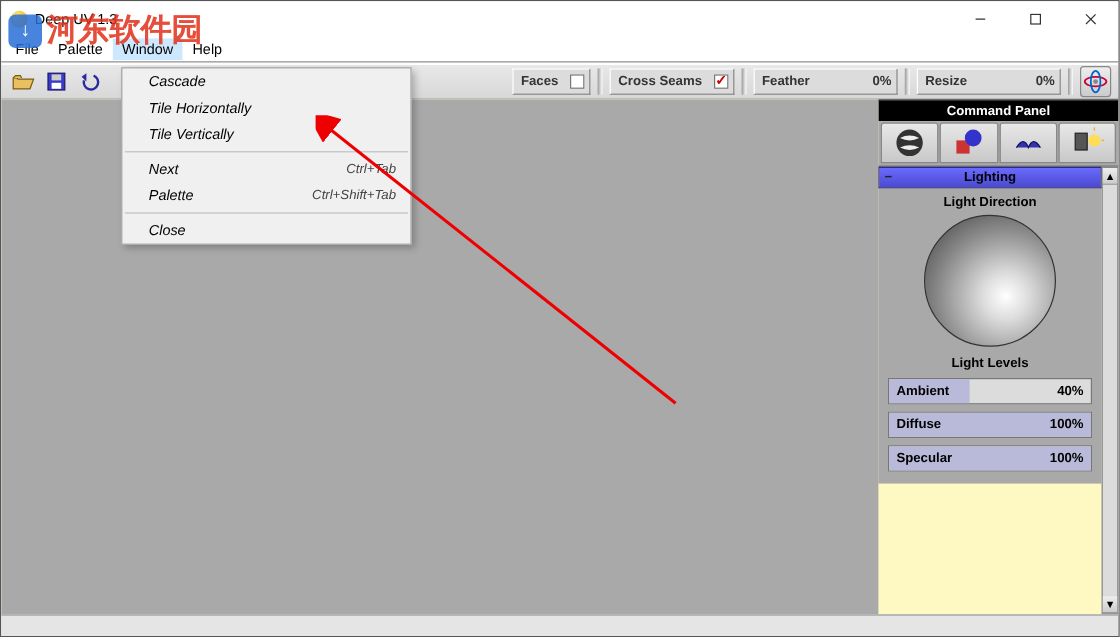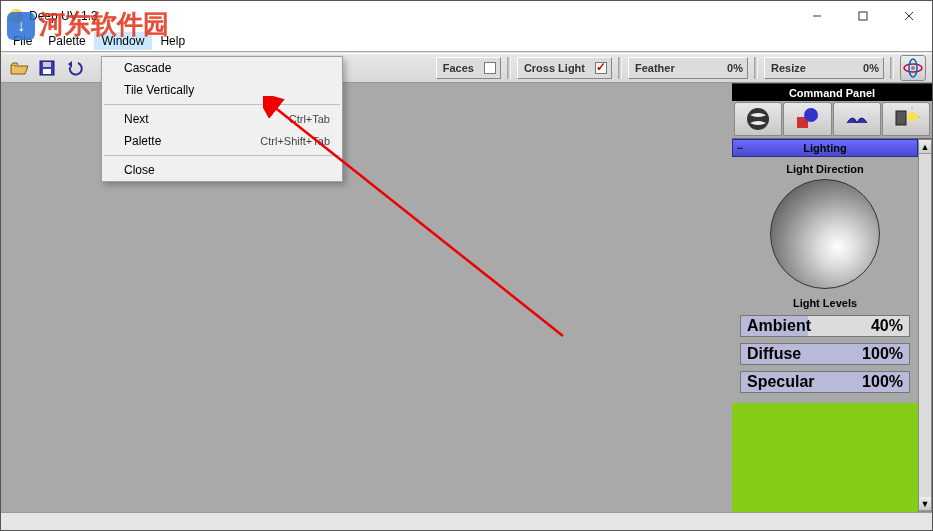--- a/index.html
+++ b/index.html
@@ -24,45 +24,45 @@
 .toolbar .slot { height: 22px; background: #dcdcdc; border: 1px solid #888; border-top-color: #fff; border-left-color: #fff; display: flex; align-items: center; font-size: 11px; font-weight: bold; color: #333; position: relative; }
 .toolbar .slot .label { padding: 0 6px; }
 .toolbar .chk { width: 20px; display: flex; align-items: center; justify-content: center; }
 .toolbar .chk-box { width: 12px; height: 12px; border: 1px solid #777; background: #fff; position: relative; }
 .toolbar .chk-box.checked::after { content: "✓"; position: absolute; top: -3px; left: 0; font-size: 12px; color: #c00; font-weight: bold; }
 .toolbar .val-slot { min-width: 120px; justify-content: space-between; padding-right: 4px; align-items: center; }
 .toolbar .val-slot .val { font-weight: bold; }
 .toolbar .vdiv { width: 4px; height: 22px; background: linear-gradient(90deg,#999,#fff); margin: 0 2px; }
 .toolbar .orb-btn { width: 26px; height: 26px; display:flex; align-items:center; justify-content:center; border:1px solid #888; border-radius:3px; background: linear-gradient(#eee,#ccc); }
 
-.workspace { position: absolute; top: 82px; left: 0; right: 0; bottom: 18px; background: #84cc16; display: flex; }
+.workspace { position: absolute; top: 82px; left: 0; right: 0; bottom: 18px; background: #fef9c3; display: flex; }
 .viewport { flex: 1; background: #a9a9a9; position: relative; }
 .rightpanel { width: 200px; display: flex; flex-direction: column; }
 
 .cmd-header { height: 18px; background: #000; color: #fff; font-size: 11px; font-weight: bold; display: flex; align-items: center; justify-content: center; border-top: 1px solid #444; }
 .cmd-tabs { height: 38px; background: #a9a9a9; display: flex; align-items: flex-end; padding: 2px; gap: 1px; border-bottom: 1px solid #666; }
 .cmd-tab { flex: 1; height: 34px; background: linear-gradient(#e8e8e8,#c8c8c8); border: 1px solid #888; border-radius: 3px 3px 0 0; display: flex; align-items: center; justify-content: center; }
 .cmd-tab svg { width: 28px; height: 28px; }
 
 .section-h { height: 18px; background: linear-gradient(#6a6aff,#4a4ad0); border: 1px solid #2a2a88; display: flex; align-items: center; justify-content: center; color: #000; font-size: 11px; font-weight: bold; position: relative; }
 .section-h .collapse { position: absolute; left: 4px; font-weight: bold; color: #222; }
 .section-body { background: #a9a9a9; padding: 4px; flex: 1; }
 .sub-h { font-size: 11px; font-weight: bold; text-align: center; margin: 2px 0 4px; }
 .dir-ball { width: 110px; height: 110px; margin: 0 auto; border-radius: 50%; background: radial-gradient(circle at 62% 62%, #fff 0%, #ddd 20%, #888 60%, #444 95%); border: 1px solid #333; }
-.level-row { height: 22px; margin: 6px 4px; background: #dcdcdc; border: 1px solid #777; display: flex; align-items: center; font-size: 16px; font-weight: bold; position: relative; }
+.level-row { height: 22px; margin: 6px 4px; background: #dcdcdc; border: 1px solid #777; display: flex; align-items: center; font-size: 11px; font-weight: bold; position: relative; }
 .level-row .fill { position: absolute; top: 0; left: 0; height: 100%; background: #b9b9d9; }
 .level-row .lbl { position: relative; padding-left: 6px; }
 .level-row .pct { margin-left: auto; margin-right: 6px; position: relative; }
 .panel-scroll { width: 14px; background: #dcdcdc; border: 1px solid #888; display: flex; flex-direction: column; }
 .panel-scroll .sbtn { height: 14px; background: linear-gradient(#eee,#ccc); border-bottom: 1px solid #999; display:flex;align-items:center;justify-content:center;font-size:9px;}
 .panel-scroll .strack { flex: 1; }
 .cmd-scrollwrap { display: flex; flex: 1; }
 
 .dropdown { position: absolute; top: 55px; left: 100px; width: 242px; background: #f0f0f0; border: 1px solid #a0a0a0; box-shadow: 3px 3px 6px rgba(0,0,0,0.25); font-size: 12px; z-index: 50; }
-.dropdown .dd-item { height: 22px; display: flex; align-items: center; padding: 0 12px 0 22px; }
+.dropdown .dd-item { height: 22px; display: flex; align-items: center; padding: 0 12px 0 22px; font-style: italic; }
 .dropdown .dd-item .accel { margin-left: auto; color: #444; font-size: 11px; }
 .dropdown .dd-sep { height: 1px; background: #c0c0c0; margin: 3px 2px; }
 
 .statusbar { position: absolute; bottom: 0; left: 0; right: 0; height: 18px; background: #e5e5e5; border-top: 1px solid #999; }
 
 .arrow { position: absolute; top: 95px; left: 262px; width: 305px; height: 245px; pointer-events: none; z-index: 60; }
 
 .watermark { position: absolute; top: 6px; left: 6px; font-weight: bold; font-size: 26px; z-index: 40; pointer-events: none; opacity: 0.85; }
 .watermark .row1 { color: #e03020; background: linear-gradient(#ff6a30,#ffb030); -webkit-background-clip: text; background-clip: text; }
 .watermark .row2 { color: #7bd67b; font-size: 14px; letter-spacing: 1px; margin-top: -4px; }
@@ -127,21 +127,21 @@
   <div class="spacer"></div>
 
   <div class="slot">
     <span class="label">Faces</span>
     <span class="chk">
         <span class="chk-box"></span>
       </span>
   </div>
   <div class="vdiv"></div>
   <div class="slot">
-    <span class="label">Cross Light</span>
+    <span class="label">Cross Seams</span>
     <span class="chk">
         <span class="chk-box checked"></span>
       </span>
   </div>
   <div class="vdiv"></div>
   <div class="slot val-slot">
     <span class="label">Feather</span>
     <span class="val">0%</span>
   </div>
   <div class="vdiv"></div>
@@ -228,20 +228,23 @@
       </div>
     </div>
   </div>
 </div>
 
 <div class="dropdown">
   <div class="dd-item">
       <span>Cascade</span>
     </div>
   <div class="dd-item">
+      <span>Tile Horizontally</span>
+    </div>
+  <div class="dd-item">
       <span>Tile Vertically</span>
     </div>
   <div class="dd-sep"></div>
   <div class="dd-item">
       <span>Next</span>
       <span class="accel">Ctrl+Tab</span>
     </div>
   <div class="dd-item">
       <span>Palette</span>
       <span class="accel">Ctrl+Shift+Tab</span>

